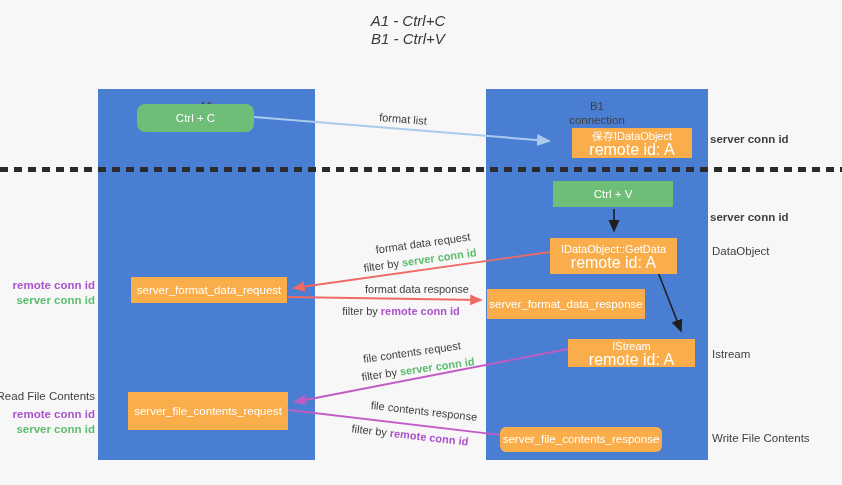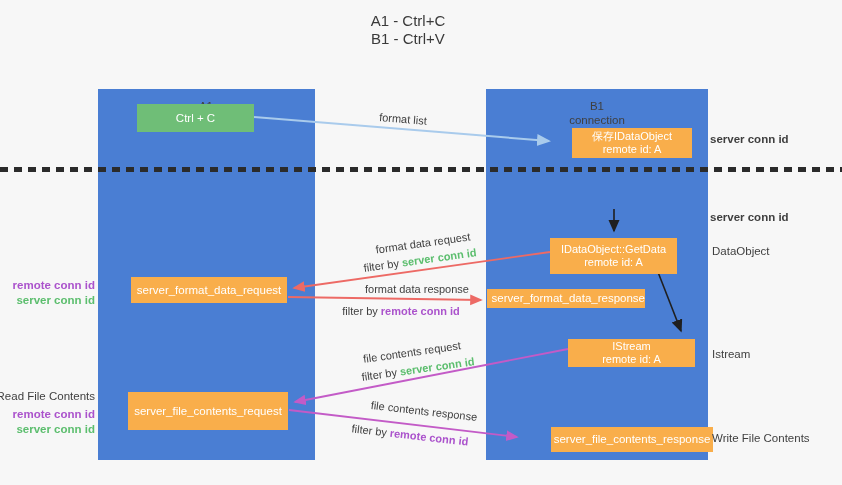--- a/index.html
+++ b/index.html
@@ -10,41 +10,42 @@
   .canvas{
     position:relative;
     width:842px;height:485px;
     background:#f7f7f7;
     overflow:hidden;
   }
   .title{
     position:absolute;left:308px;top:12px;width:200px;
     text-align:center;font-size:15px;line-height:18px;color:#3a3a3a;
     z-index:5;
+    font-style:italic;
   }
   .col-header{
     position:absolute;top:56px;width:120px;text-align:center;
     font-size:11.5px;line-height:13.5px;color:#3f3f3f;z-index:5;margin-top:44px;
   }
   .lane{
     position:absolute;top:89px;height:371px;background:#4a7ed3;z-index:1;
   }
   .divider{
     position:absolute;left:0;top:167px;width:842px;height:5px;z-index:3;
     background:repeating-linear-gradient(90deg,#2b2b2b 0 8px,transparent 8px 14px);
   }
   .arrows{position:absolute;left:0;top:0;z-index:4;pointer-events:none;}
   .node{
     position:absolute;z-index:5;color:#fff;text-align:center;
     display:flex;flex-direction:column;justify-content:center;
     font-size:11.5px;line-height:13px;
   }
   .node.green{background:#6fbe77;}
   .node.orange{background:#f9ae4b;}
-  .node .l2{font-size:11px;}
+  .node .l2{font-size:16px;}
   .alabel{
     position:absolute;z-index:6;font-size:11px;color:#3f3f3f;white-space:nowrap;
   }
   .alabel.ctr{transform:translate(-50%,-50%);}
   .green-txt{color:#5cbe6e;font-weight:bold;}
   .purple-txt{color:#ab53cc;font-weight:bold;}
   .side{
     position:absolute;z-index:6;font-size:11.5px;color:#3f3f3f;white-space:nowrap;
   }
   .side.bold{font-weight:bold;}
@@ -95,53 +96,56 @@
     </defs>
     <line x1="254" y1="117" x2="549" y2="141" stroke="#a9cbec" stroke-width="2" marker-end="url(#m-blue)"></line>
     <line x1="614" y1="209" x2="614" y2="231" stroke="#1f1f1f" stroke-width="1.6" marker-end="url(#m-black)"></line>
     <line x1="656" y1="267" x2="681" y2="331" stroke="#1f1f1f" stroke-width="1.6" marker-end="url(#m-black)"></line>
     <line x1="550" y1="252" x2="294" y2="288" stroke="#ed6a65" stroke-width="1.8" marker-end="url(#m-red)"></line>
     <line x1="288" y1="297" x2="481" y2="300" stroke="#ed6a65" stroke-width="1.8" marker-end="url(#m-red)"></line>
     <line x1="568" y1="349" x2="295" y2="402" stroke="#c35bc7" stroke-width="1.8" marker-end="url(#m-mag)"></line>
     <line x1="289" y1="410" x2="517" y2="437" stroke="#c35bc7" stroke-width="1.8" marker-end="url(#m-mag)"></line>
   </svg>
 
-  <div class="node green" style="left:137px;top:104px;width:117px;height:28px;">
+  <div class="node green" style="left:137px;top:104px;width:117px;height:28px;border-radius:8px;">
     <div>Ctrl + C</div>
   </div>
 
   <div class="node orange" style="left:555px;top:128px;width:120px;height:30px;font-size:11px;margin-left:17px;">
     <div>保存IDataObject</div>
     <div class="l2">remote id: A</div>
   </div>
 
+  <div class="node green" style="left:553px;top:181px;width:120px;height:26px;">
+    <div>Ctrl + V</div>
+  </div>
 
   <div class="node orange" style="left:550px;top:238px;width:127px;height:36px;font-size:11px;">
     <div>IDataObject::GetData</div>
     <div class="l2">remote id: A</div>
   </div>
 
   <div class="node orange" style="left:131px;top:277px;width:156px;height:26px;">
     <div>server_format_data_request</div>
   </div>
 
-  <div class="node orange" style="left:487px;top:289px;width:158px;height:19px;align-items:flex-end;">
+  <div class="node orange" style="left:487px;top:289px;width:158px;height:30px;">
     <div>server_format_data_response</div>
   </div>
 
   <div class="node orange" style="left:568px;top:339px;width:127px;height:28px;font-size:11px;">
     <div>IStream</div>
     <div class="l2">remote id: A</div>
   </div>
 
   <div class="node orange" style="left:128px;top:392px;width:160px;height:38px;">
     <div>server_file_contents_request</div>
   </div>
 
-  <div class="node orange" style="left:551px;top:427px;width:162px;height:25px;">
+  <div class="node orange" style="left:500px;top:427px;width:162px;height:25px;border-radius:6px;">
     <div>server_file_contents_response</div>
   </div>
 
   <div class="alabel ctr" style="left:403px;top:119px;transform:translate(-50%,-50%) rotate(4.5deg);">format list</div>
 
   <div class="alabel ctr" style="left:423px;top:243px;transform:translate(-50%,-50%) rotate(-8deg);">format data request</div>
   <div class="alabel ctr" style="left:420px;top:260px;transform:translate(-50%,-50%) rotate(-8deg);">
     <span>filter by</span>
     <span class="green-txt">server conn id</span>
   </div>

